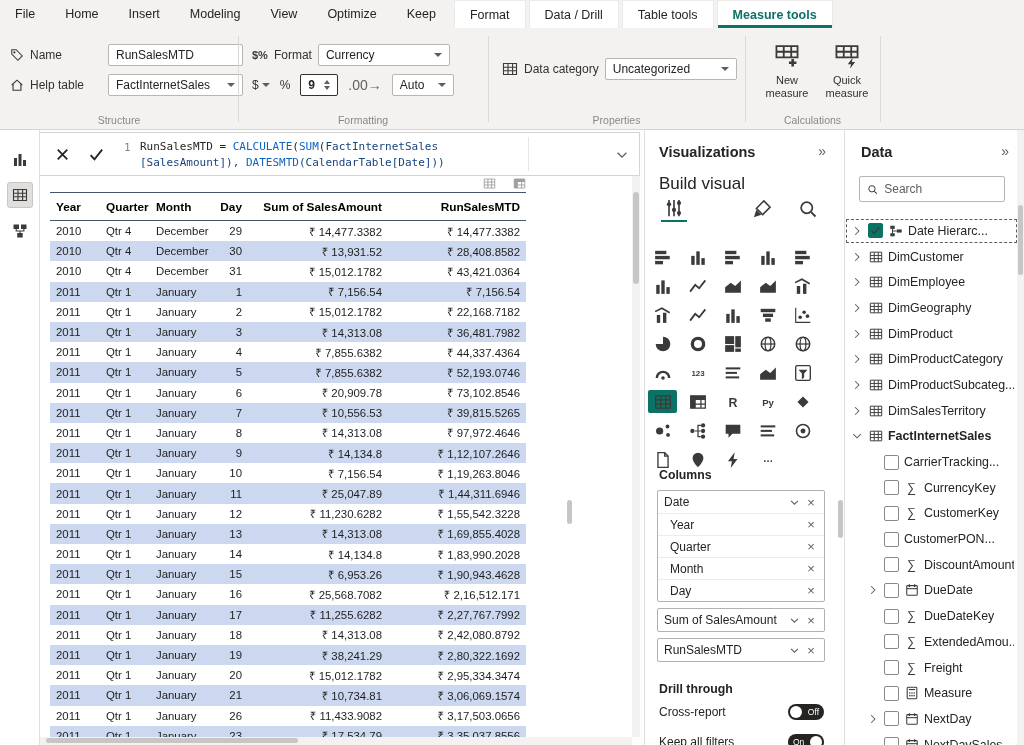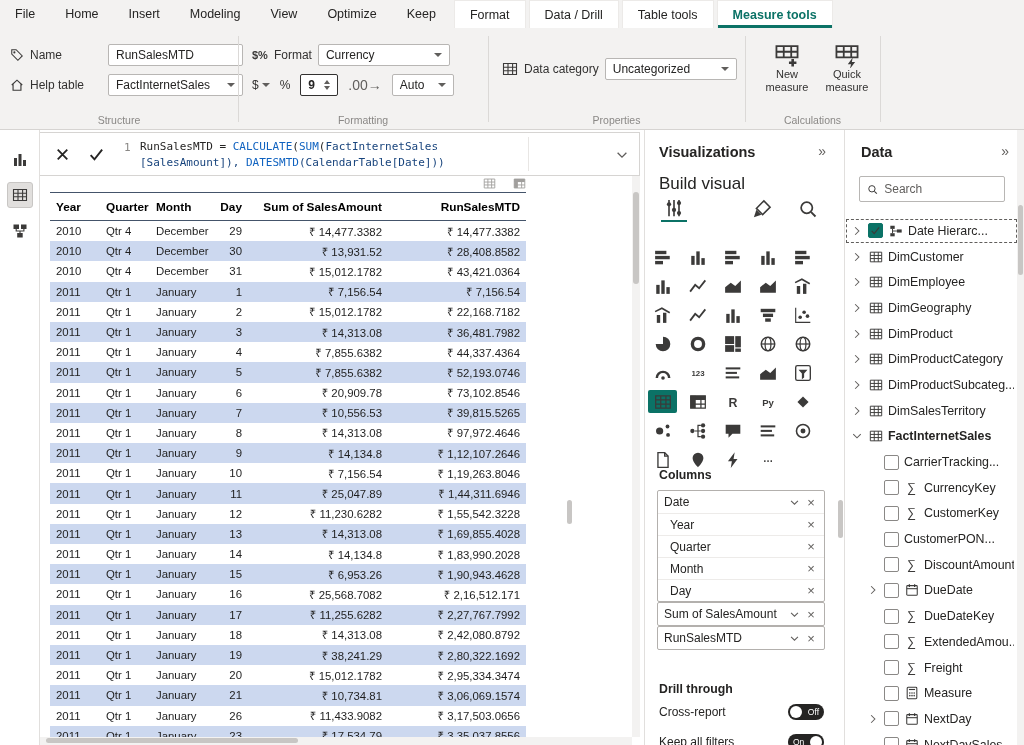--- a/index.html
+++ b/index.html
@@ -22,21 +22,21 @@
 .sec-label{position:absolute;bottom:3px;text-align:center;font-size:10.5px;color:#8a8886}
 .rdiv{position:absolute;top:8px;height:86px;width:1px;background:#dbd9d7}
 .ic{display:inline-block;line-height:0;color:#3b3a39}
 .i13{width:13px;height:13px}.i14{width:14px;height:14px}.i16{width:16px;height:16px}.i20{width:20px;height:20px}.i26{width:26px;height:26px}
 .box9{border:1px solid #323130;font-weight:bold;width:38px;justify-content:space-between}
 .spin{display:flex;flex-direction:column;gap:2px}
 .spin i{display:block;width:0;height:0;border-left:3px solid transparent;border-right:3px solid transparent}
 .spin .up{border-bottom:4px solid #605e5c}.spin .dn{border-top:4px solid #605e5c}
 .decico{font-size:14px;color:#605e5c;letter-spacing:0}
 .dp{font-size:11px;font-weight:bold;color:#3b3a39}
-.bigbtn{position:absolute;width:58px;height:86px;top:6px;display:flex;flex-direction:column;align-items:center;padding-top:8px;font-size:11px;text-align:center;color:#323130;cursor:pointer;border-radius:2px}
+.bigbtn{position:absolute;width:58px;height:86px;top:6px;display:flex;flex-direction:column;align-items:center;gap:6px;padding-top:8px;font-size:11px;text-align:center;color:#323130;cursor:pointer;border-radius:2px}
 .bigbtn .lbl{line-height:13px}
 
 #leftnav{position:absolute;left:0;top:130px;width:40px;height:615px;background:#fff;border-right:1px solid #e1dfdd}
 .navbtn{position:absolute;left:7px;width:26px;height:26px;display:flex;align-items:center;justify-content:center;border-radius:3px;color:#3b3a39;cursor:pointer}
 .navbtn.sel{background:#e1dfdd;border:1px solid #c8c6c4;color:#252423}
 
 #formulabar{position:absolute;left:40px;top:132px;width:600px;height:44px;background:#fff;border:1px solid #d6d4d2;border-left:none}
 .fb-btn{position:absolute;top:13px;width:17px;height:17px;cursor:pointer;color:#252423}
 #fb-ln{position:absolute;left:84px;top:8px;font-family:"DejaVu Sans Mono",monospace;font-size:11px;color:#8a8886}
 #fb-code{position:absolute;left:100px;top:6px;font-family:"DejaVu Sans Mono",monospace;font-size:11px;line-height:16px;white-space:pre}
@@ -60,21 +60,21 @@
 .pane-title{position:absolute;font-size:14.5px;font-weight:bold;color:#252423}
 .pane-collapse{position:absolute;font-size:14px;color:#605e5c;cursor:pointer}
 .sechead{position:absolute;font-size:12.3px;font-weight:bold;color:#252423}
 .plainlab{position:absolute;font-size:17px;color:#252423}
 .viztab{position:absolute;top:66px;width:26px;height:26px;display:flex;align-items:center;justify-content:center;color:#3b3a39;cursor:pointer}
 .viztab.sel{color:#0b7266;border-bottom:2px solid #0b7266}
 #vizgrid{position:absolute;left:0;top:112px;width:176px;display:grid;grid-template-columns:repeat(5,1fr);grid-auto-rows:29px}
 .vcell{display:flex;align-items:center;justify-content:center;color:#3b3a39;cursor:pointer}
 .vcell .ic{width:18px;height:18px}
 .vcell.sel{background:#0b7266;color:#fff;border-radius:2px;margin:3px}
-#wells{position:absolute;left:12px;top:360px;width:168px;display:flex;flex-direction:column;}
+#wells{position:absolute;left:12px;top:360px;width:168px;display:flex;flex-direction:column;gap:6px}
 .wellbox{border:1px solid #b3b0ad;border-radius:2px;background:#fff}
 .wrow{height:22px;display:flex;align-items:center;padding:0 6px;font-size:12px;gap:4px}
 .wrow+.wrow{border-top:1px solid #edebe9}
 .wrow .wl{flex:1;overflow:hidden;white-space:nowrap}
 .wrow.child{padding-left:12px}
 .wx{color:#605e5c;font-size:13px;cursor:pointer;width:14px;text-align:center;line-height:1}
 .wcaret{width:11px;height:11px;color:#605e5c;cursor:pointer}
 .togrow{position:absolute;left:14px;right:12px;display:flex;align-items:center;justify-content:space-between}
 .toggle{width:36px;height:16px;border-radius:9px;background:#252423;position:relative;cursor:pointer;flex:none}
 .knob{position:absolute;left:2px;top:2px;width:12px;height:12px;border-radius:50%;background:#fff}

